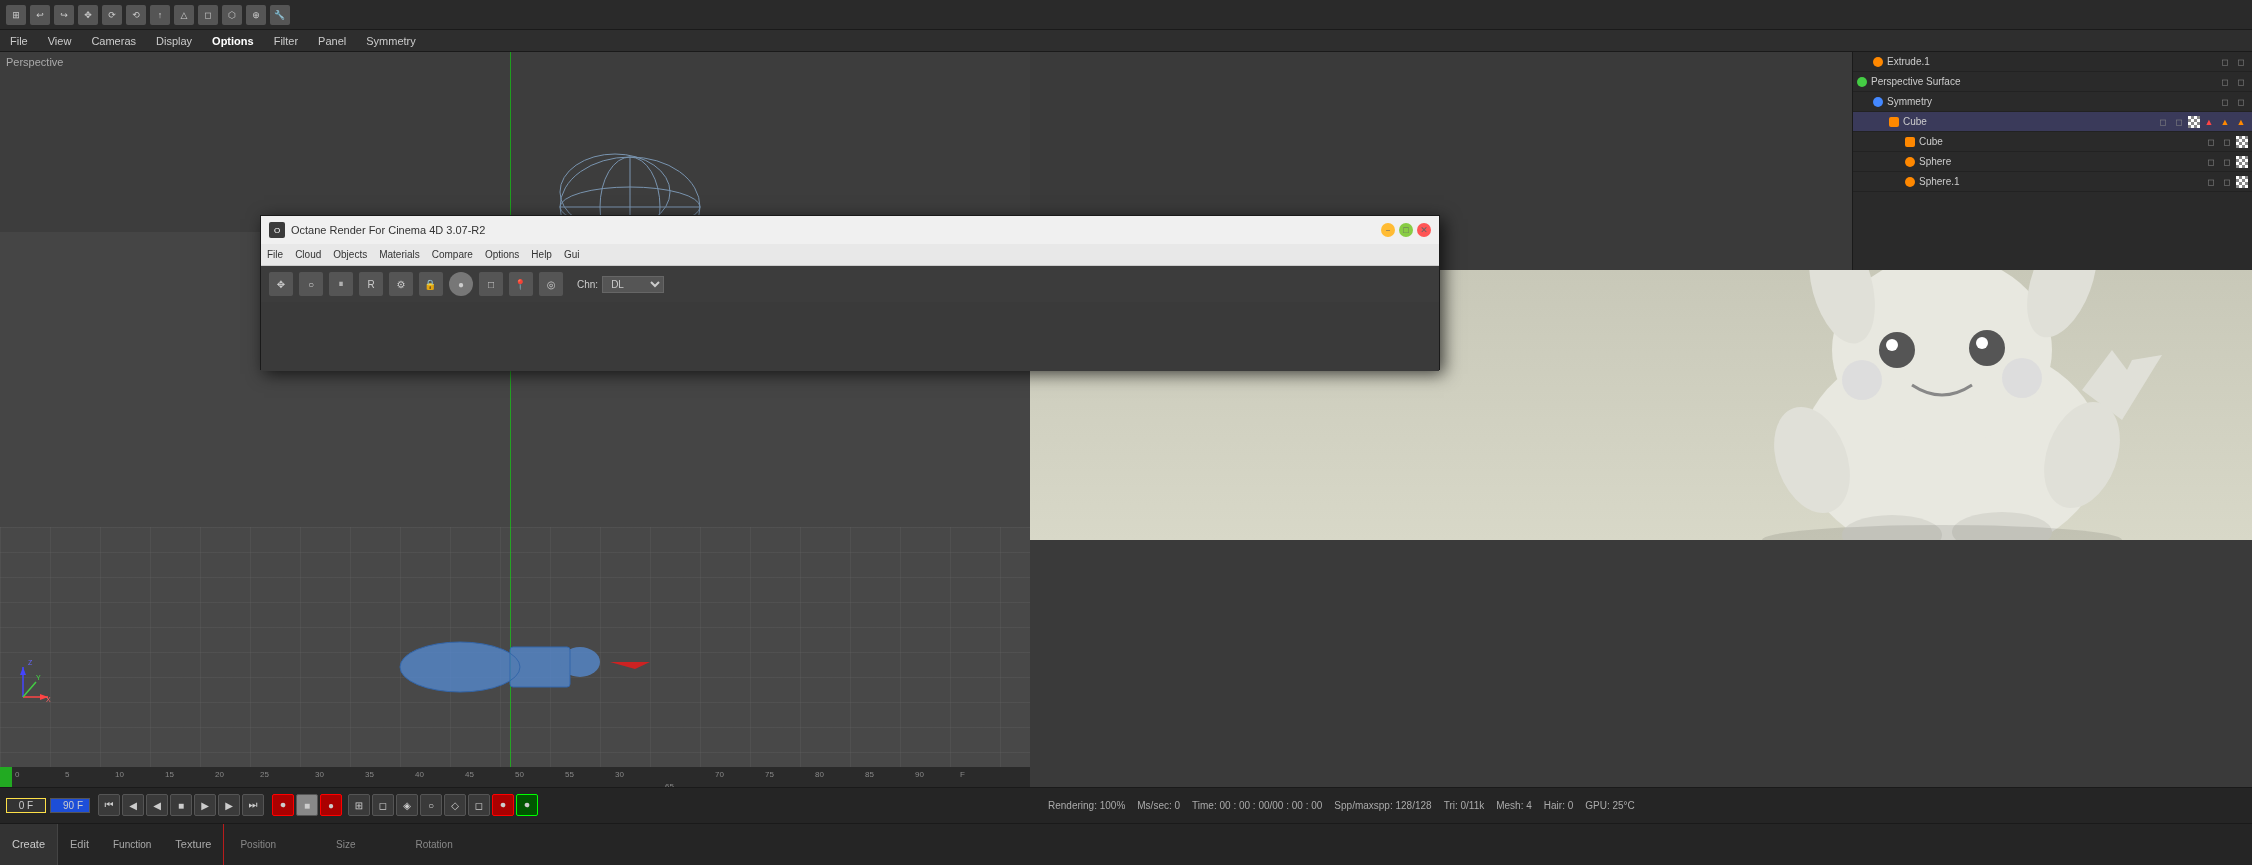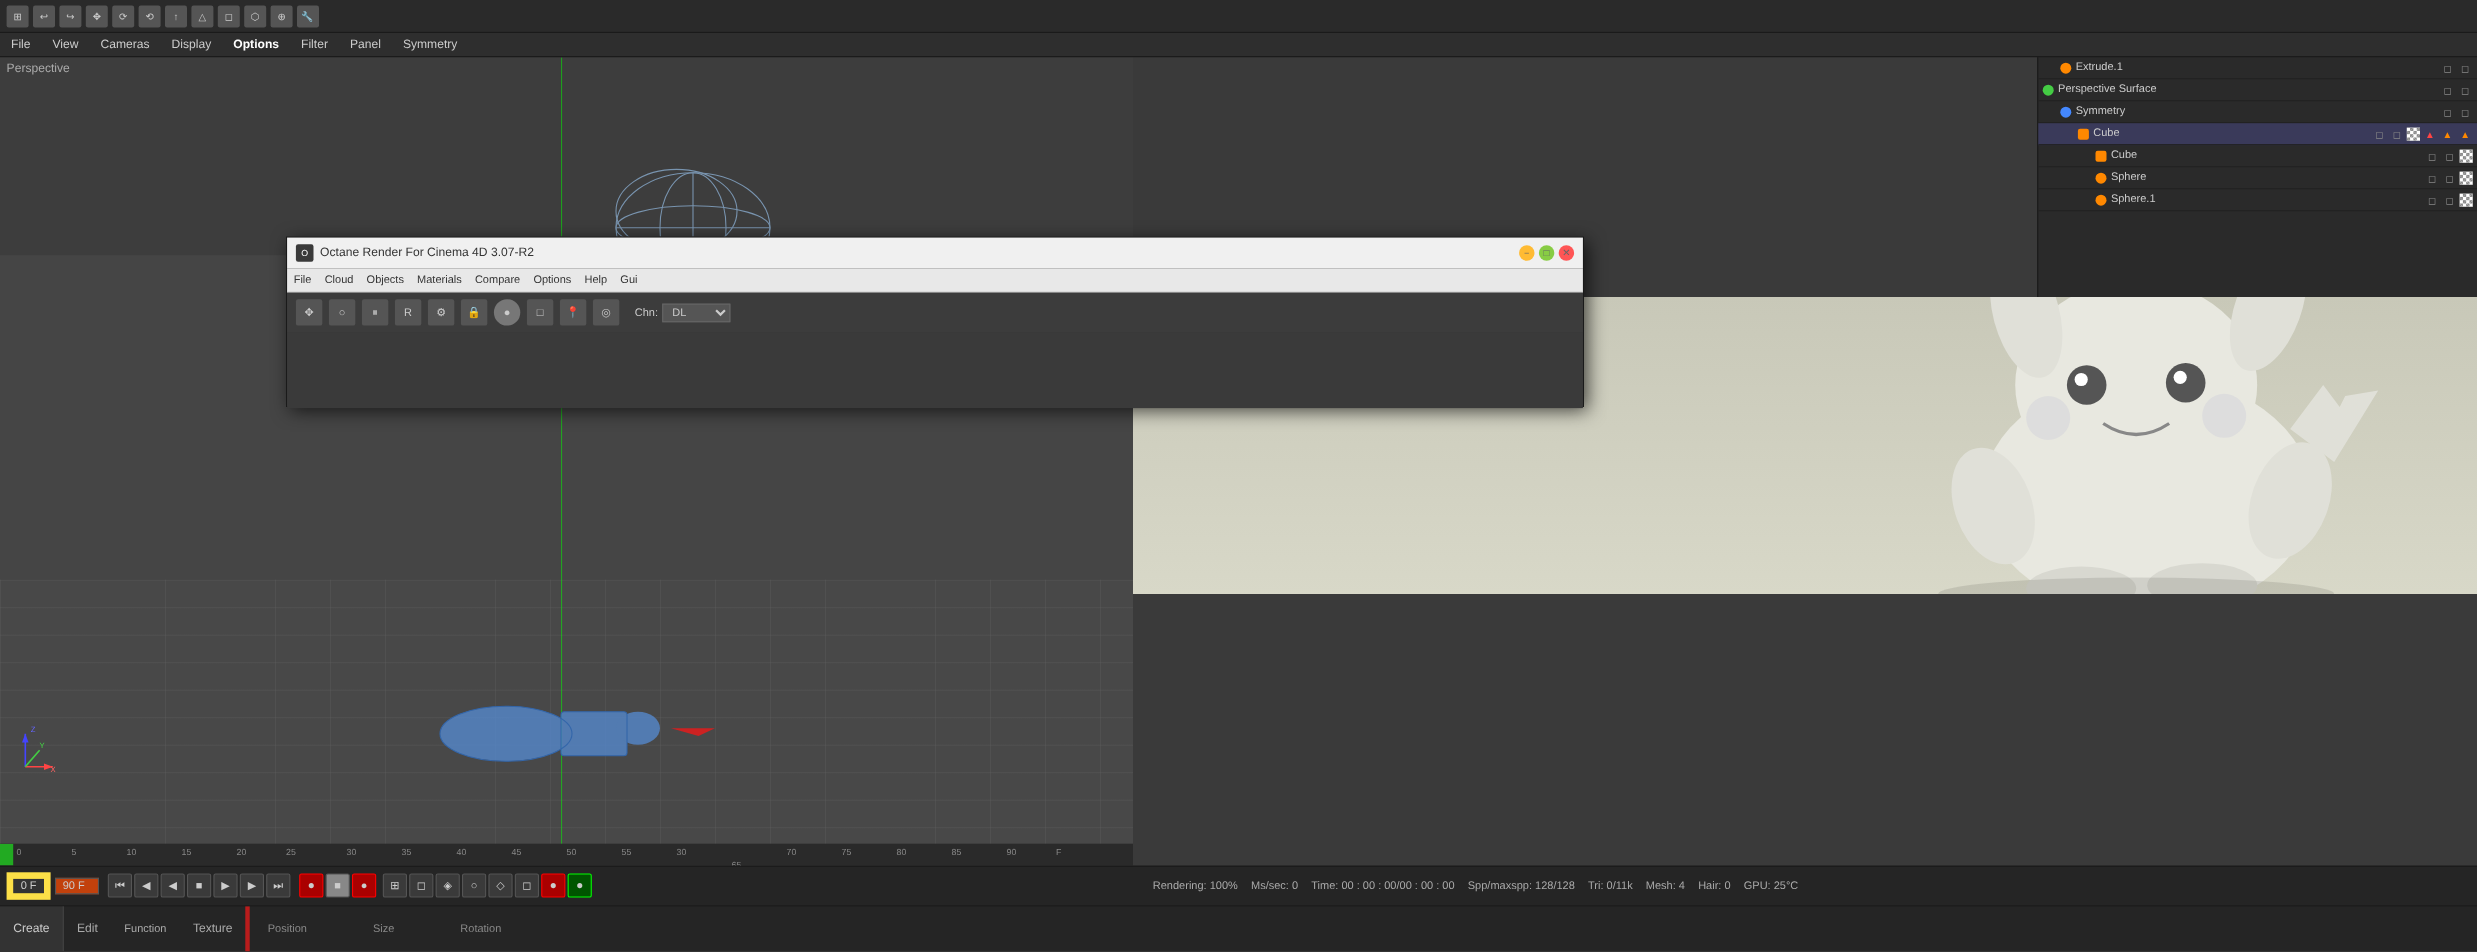--- a/index.html
+++ b/index.html
@@ -598,22 +598,22 @@
     <span style="position:absolute; left:960px; top:3px; font-size:8px; color:#888;">F</span>
   </div>
 </div>
 
 <div style="position:absolute; bottom:0; left:0; right:0; height:78px; background:#252525; border-top:1px solid #1a1a1a; display:flex; flex-direction:column;">
 
   <div style="height:36px; display:flex; align-items:center; padding:0 6px; gap:4px; border-bottom:1px solid #1a1a1a;">
 
     <div style="display:flex; align-items:center; gap:4px; width:1030px;">
 
-      <div style="background:#333; border:6px solid #fde047; padding:1px 6px; font-size:10px; color:#ccc; min-width:40px; text-align:center;">0 F</div>
-      <div style="background:#c2410c; border:1px solid #555; padding:1px 6px; font-size:10px; color:#ccc; min-width:40px; text-align:left;">90 F</div>
+      <div style="background:#333; border:1px solid #fde047; padding:1px 6px; font-size:10px; color:#ccc; min-width:40px; text-align:center;">0 F</div>
+      <div style="background:#1d4ed8; border:1px solid #555; padding:1px 6px; font-size:10px; color:#ccc; min-width:40px; text-align:right;">90 F</div>
 
       <div style="display:flex; gap:2px; margin-left:4px;">
         <div class="anim-btn">⏮</div>
         <div class="anim-btn">◀</div>
         <div class="anim-btn">◀</div>
         <div class="anim-btn">■</div>
         <div class="anim-btn">▶</div>
         <div class="anim-btn">▶</div>
         <div class="anim-btn">⏭</div>
       </div>
@@ -643,21 +643,21 @@
       <span style="font-size:10px; color:#aaa;">Spp/maxspp: 128/128</span>
       <span style="font-size:10px; color:#aaa;">Tri: 0/11k</span>
       <span style="font-size:10px; color:#aaa;">Mesh: 4</span>
       <span style="font-size:10px; color:#aaa;">Hair: 0</span>
       <span style="font-size:10px; color:#aaa;">GPU: 25°C</span>
     </div>
   </div>
 
   <div style="height:42px; display:flex; align-items:center; padding:0; gap:0;">
 
-    <div style="display:flex; align-items:center; height:100%; border-right:4px solid #b91c1c;">
+    <div style="display:flex; align-items:center; height:100%; border-right:1px solid #b91c1c;">
       <div style="display:flex; gap:0; height:100%;">
         <div style="padding:0 12px; display:flex; align-items:center; background:#333; border-right:1px solid #444; cursor:pointer; font-size:11px; color:#ccc;">Create</div>
         <div style="padding:0 12px; display:flex; align-items:center; cursor:pointer; font-size:11px; color:#aaa;">Edit</div>
         <div style="padding:0 12px; display:flex; align-items:center; cursor:pointer; font-size:10px; color:#aaa;">Function</div>
         <div style="padding:0 12px; display:flex; align-items:center; cursor:pointer; font-size:11px; color:#aaa;">Texture</div>
       </div>
     </div>
 
     <div style="flex:1; display:flex; align-items:center; padding:0 16px; gap:60px;">
       <span style="font-size:10px; color:#888;">Position</span>

